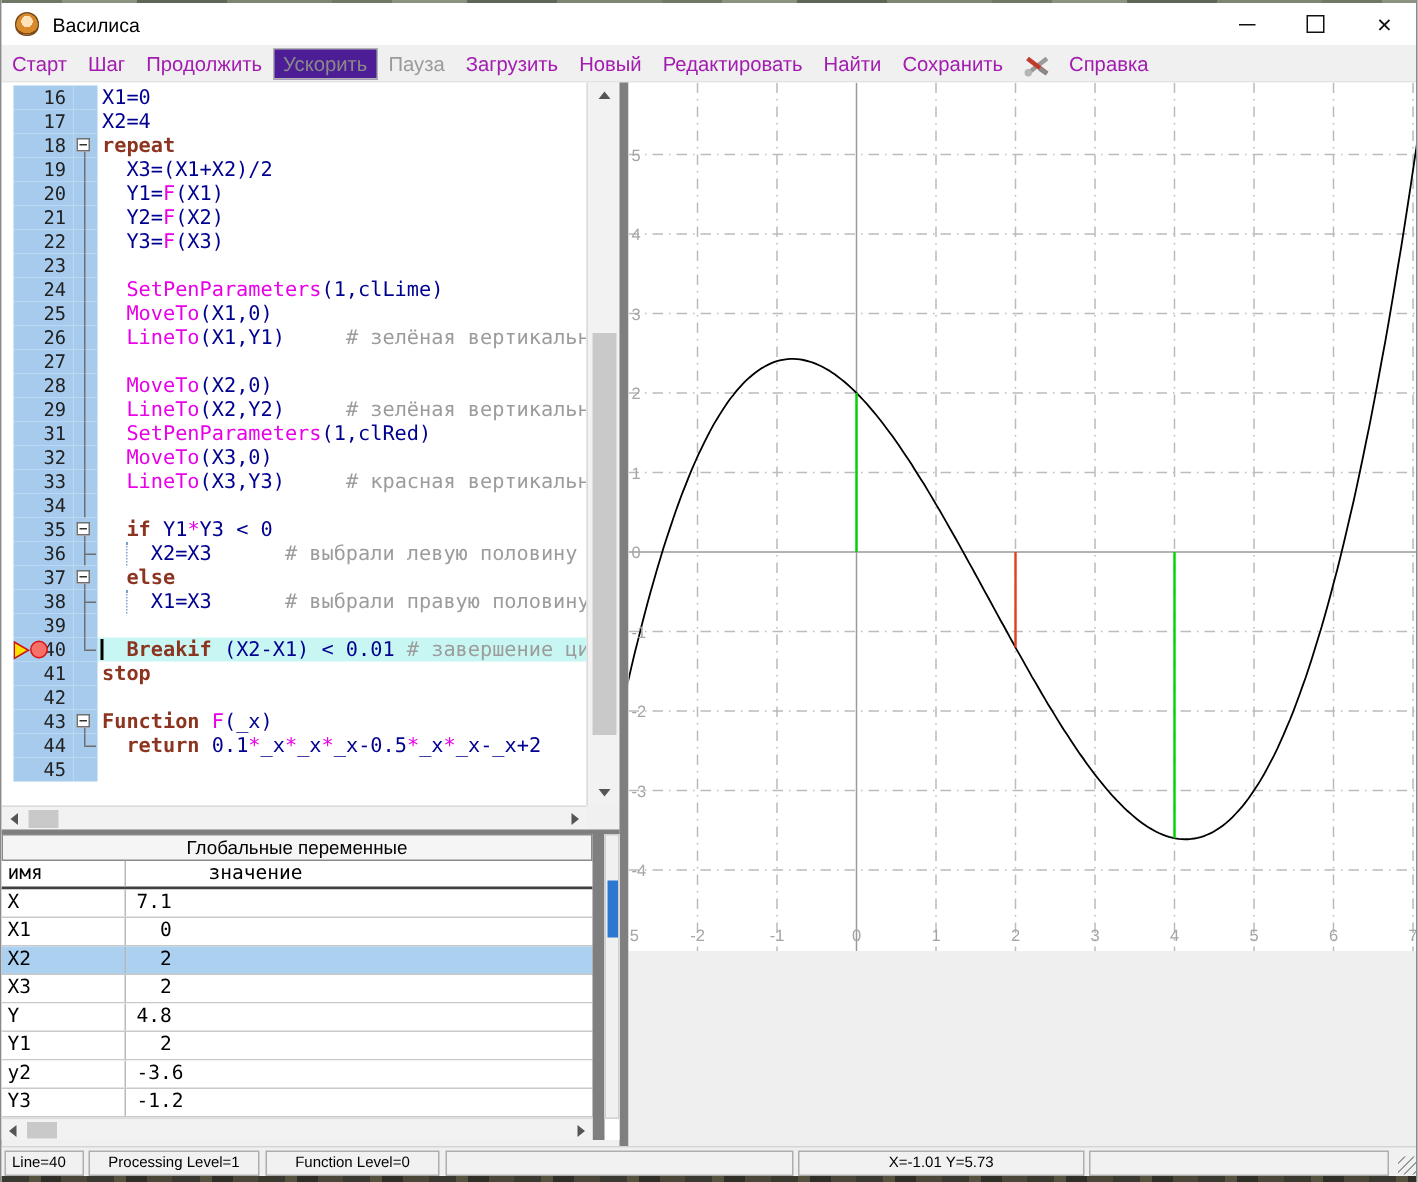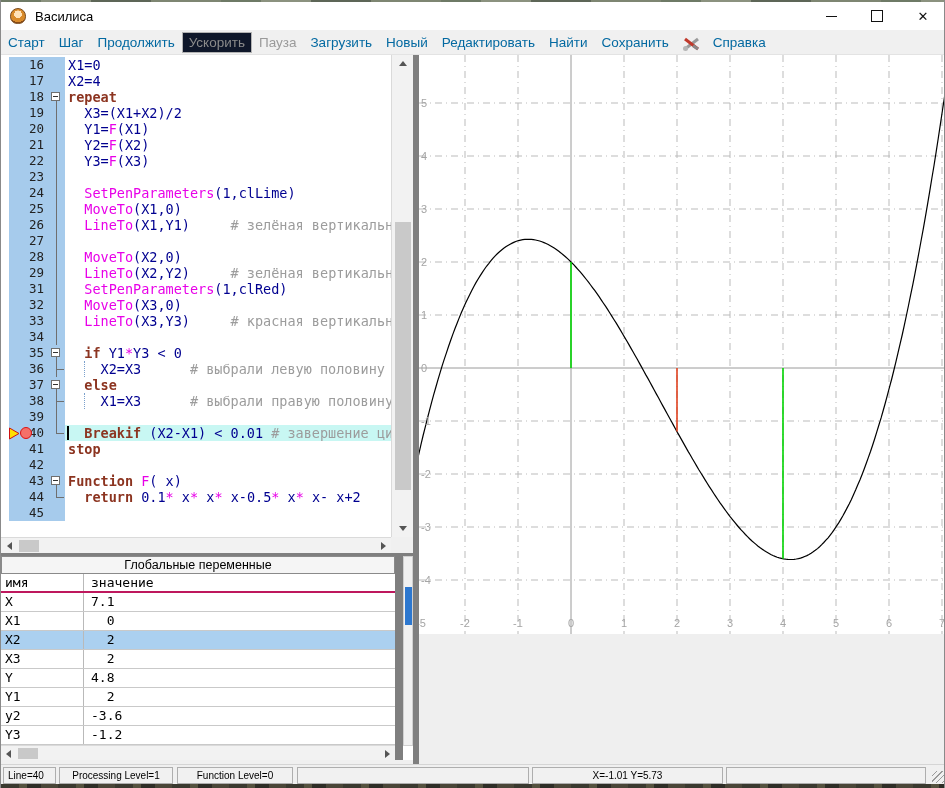--- a/index.html
+++ b/index.html
@@ -17,22 +17,22 @@
     background:radial-gradient(circle at 50% 38%,#ffe2b8 0 34%,#d98b2b 35% 70%,#8a4a14 71%);
     border:1px solid #7a4a1a;box-sizing:border-box;}
   .title-text{margin-left:9px;font-size:13px;color:#000;}
   .caption-btns{margin-left:auto;display:flex;height:28px;}
   .cap-btn{width:46px;height:28px;display:flex;align-items:center;justify-content:center;font-size:13px;color:#111;}
   .cap-btn .sq{width:10px;height:10px;border:1px solid #111;}
   .cap-btn .mini{width:11px;height:1px;background:#111;}
   
   .menubar{position:absolute;left:0;top:30px;width:945px;height:25px;background:#f0f0f0;display:flex;align-items:center;
     border-bottom:1px solid #e3e3e3;box-sizing:border-box;font-size:13.5px;}
-  .menu-item{padding:3px 7px;color:#0369a1;white-space:nowrap;}
-  .menu-item.active{background:#0f172a;border:1px solid #b3b3b3;color:#8a8a8a;padding:2px 6px;}
+  .menu-item{padding:3px 7px;color:#a21caf;white-space:nowrap;}
+  .menu-item.active{background:#4c1d95;border:1px solid #b3b3b3;color:#8a8a8a;padding:2px 6px;}
   .menu-item.disabled{color:#9a9a9a;}
   .tools-svg{margin:0 4px -3px 6px;}
   
   .editor{position:absolute;left:0;top:55px;width:390px;height:482px;background:#ffffff;overflow:hidden;padding-top:2px;box-sizing:border-box;}
   .crow{height:16px;display:flex;position:relative;}
   .ln{width:40px;margin-left:8px;background:#a6cbec;text-align:right;padding-right:5px;box-sizing:border-box;
       font:12.5px/16px "DejaVu Sans Mono",monospace;color:#222;flex:0 0 auto;}
   .fold{width:16px;background:#a6cbec;position:relative;flex:0 0 auto;}
   .codeln{flex:1 1 auto;white-space:pre;overflow:hidden;font:13.5px/16px "DejaVu Sans Mono",monospace;padding-left:3px;}
   .crow.hl .codeln{background:#c8f7f3;}
@@ -63,22 +63,22 @@
   
   .vsplit{position:absolute;left:412px;top:55px;width:6px;height:709px;background:#7f7f7f;}
   .hsplit{position:absolute;left:0;top:553px;width:412px;height:7px;background:#7f7f7f;}
   
   .graph{position:absolute;left:418px;top:55px;width:527px;height:579px;background:#ffffff;overflow:hidden;}
   .graph-filler{position:absolute;left:418px;top:634px;width:527px;height:130px;background:#efefef;}
   
   .vars{position:absolute;left:0;top:556px;width:412px;height:204px;background:#fff;}
   .vars-title{position:absolute;left:0;top:0;width:394px;height:18px;background:#f5f5f5;border:1px solid #8a8a8a;
      box-sizing:border-box;text-align:center;font-size:12.5px;line-height:16px;color:#000;}
-  .vars-head{position:absolute;left:0;top:18px;width:394px;height:19px;background:#ffffff;border-bottom:2px solid #be185d;
-     box-sizing:border-box;display:flex;font:13px/17px "DejaVu Sans Mono",monospace;}
+  .vars-head{position:absolute;left:0;top:18px;width:394px;height:19px;background:#ffffff;border-bottom:2px solid #404040;
+     box-sizing:border-box;display:flex;font:13px/17px "DejaVu Sans Mono",monospace;gap:48px;}
   .vars-rows{position:absolute;left:0;top:37px;width:394px;}
   .vrow{height:19px;display:flex;border-bottom:1px solid #c9c9c9;box-sizing:border-box;background:#fff;
      font:13px/18px "DejaVu Sans Mono",monospace;color:#000;}
   .vrow.selected{background:#abd0f0;}
   .vcell-name{width:83px;flex:0 0 auto;border-right:1px solid #b9b9b9;box-sizing:border-box;padding-left:4px;}
   .vcell-val{flex:1;white-space:pre;padding-left:7px;}
   .vars-vstrip{position:absolute;left:394px;top:0;width:8px;height:204px;background:#7f7f7f;}
   .vars-vscroll{position:absolute;left:402px;top:0;width:10px;height:190px;background:#f0f0f0;border:1px solid #d0d0d0;box-sizing:border-box;}
   .vars-vthumb{position:absolute;left:1px;top:30px;width:7px;height:38px;background:#2c77cf;}
   

